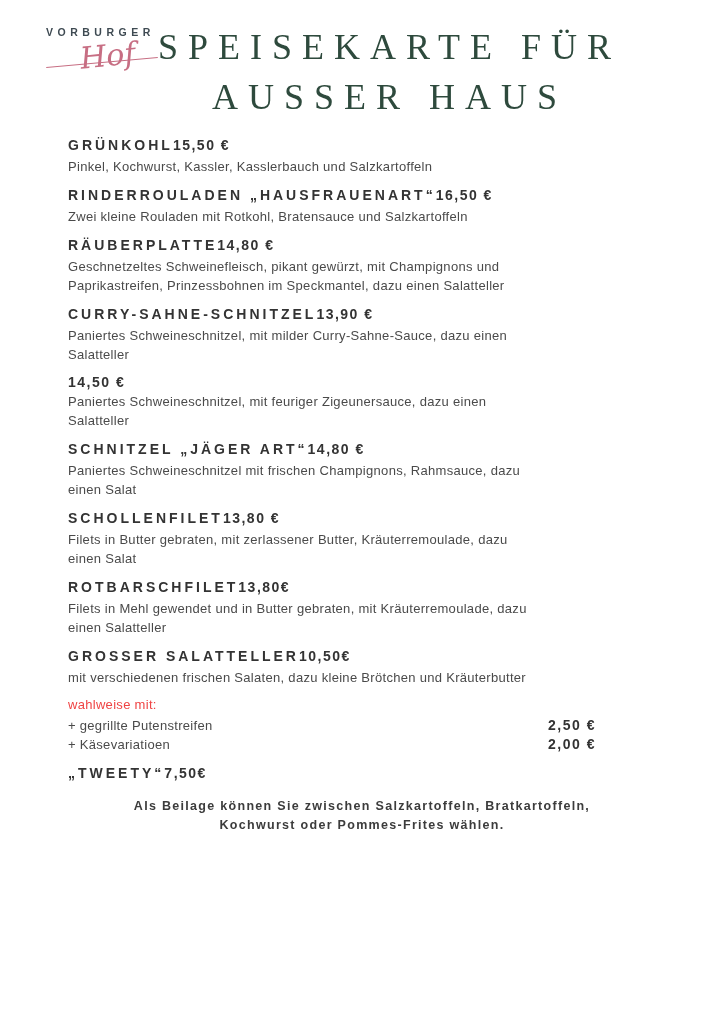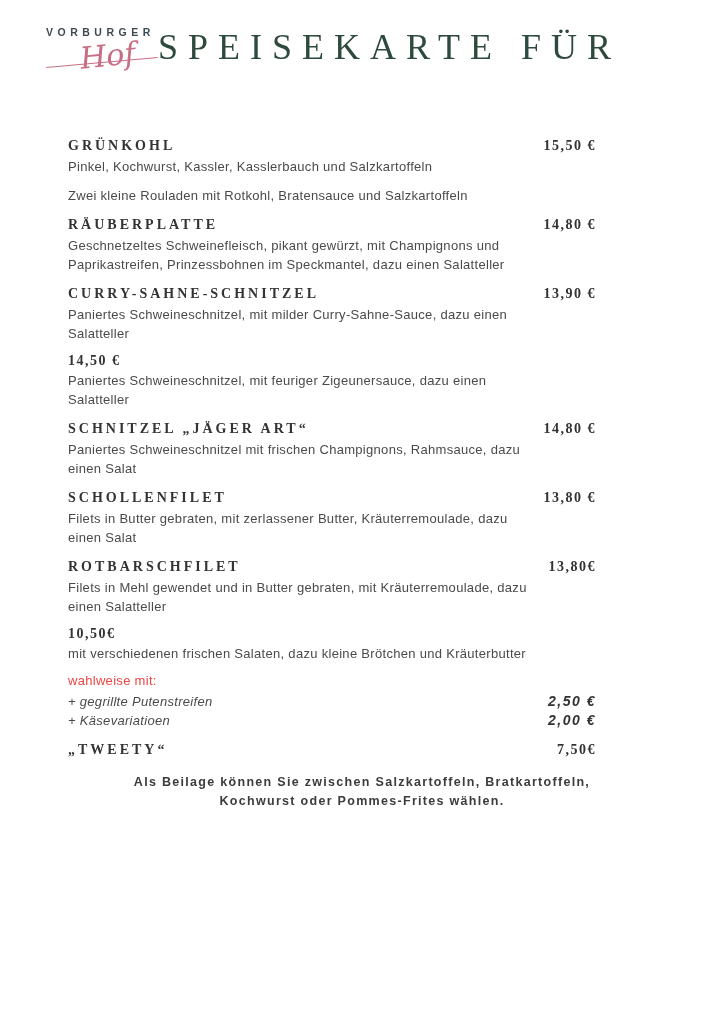--- a/index.html
+++ b/index.html
@@ -56,24 +56,23 @@
   }
 
   
   .menu { padding: 18px 128px 0 68px; }
 
   .menu-item { margin-bottom: 10px; }
   .mt-lg { margin-top: 10px; }
 
   .item-head {
     display: flex;
-    justify-content: space-between;
+    justify-content: flex-start;
     align-items: baseline;
     margin-bottom: 2px;
-    font-family: Liberation Serif, serif;
   }
   .item-name {
     font-size: 14px;
     line-height: 19px;
     letter-spacing: 3px;
     font-weight: bold;
     color: #333333;
   }
   .item-price {
     font-size: 14px;
@@ -99,21 +98,20 @@
     margin-bottom: 2px;
   }
   .extra-row {
     display: flex;
     justify-content: space-between;
     align-items: baseline;
     font-size: 13px;
     line-height: 19px;
     color: #4a4a4a;
     letter-spacing: 0.3px;
-    font-style: italic;
   }
   .extra-price {
     font-size: 14px;
     letter-spacing: 1.5px;
     font-weight: bold;
     color: #333333;
     white-space: nowrap;
   }
 
   
@@ -135,34 +133,39 @@
   <header class="header">
     <div class="logo">
       <div class="logo-name">VORBURGER</div>
       <div class="logo-script">
         <span class="logo-line"></span>
         <span class="script-text">Hof</span>
       </div>
     </div>
     <h1 class="title">
       <span>SPEISEKARTE FÜR</span><br>
+      <span>AUSSER HAUS</span>
     </h1>
   </header>
 
   <main class="menu">
 
     <section class="menu-item">
       <div class="item-head">
         <h3 class="item-name">GRÜNKOHL</h3>
         <span class="item-price">15,50 €</span>
       </div>
       <p class="item-desc">Pinkel, Kochwurst, Kassler, Kasslerbauch und Salzkartoffeln</p>
     </section>
 
     <section class="menu-item">
+      <div class="item-head">
+        <h3 class="item-name">RINDERROULADEN „HAUSFRAUENART“</h3>
+        <span class="item-price">16,50 €</span>
+      </div>
       <p class="item-desc">Zwei kleine Rouladen mit Rotkohl, Bratensauce und Salzkartoffeln</p>
     </section>
 
     <section class="menu-item">
       <div class="item-head">
         <h3 class="item-name">RÄUBERPLATTE</h3>
         <span class="item-price">14,80 €</span>
       </div>
       <p class="item-desc">Geschnetzeltes Schweinefleisch, pikant gewürzt, mit Champignons und Paprikastreifen, Prinzessbohnen im Speckmantel, dazu einen Salatteller</p>
     </section>
@@ -201,20 +204,21 @@
     <section class="menu-item mt-lg">
       <div class="item-head">
         <h3 class="item-name">ROTBARSCHFILET</h3>
         <span class="item-price">13,80€</span>
       </div>
       <p class="item-desc">Filets in Mehl gewendet und in Butter gebraten, mit Kräuterremoulade, dazu einen Salatteller</p>
     </section>
 
     <section class="menu-item mt-lg">
       <div class="item-head">
+        <h3 class="item-name">GROSSER SALATTELLER</h3>
         <span class="item-price">10,50€</span>
       </div>
       <p class="item-desc">mit verschiedenen frischen Salaten, dazu kleine Brötchen und Kräuterbutter</p>
       <div class="extras">
         <p class="extra-intro">wahlweise mit:</p>
         <div class="extra-row">
           <span>+ gegrillte Putenstreifen</span>
           <span class="extra-price">2,50 €</span>
         </div>
         <div class="extra-row">

